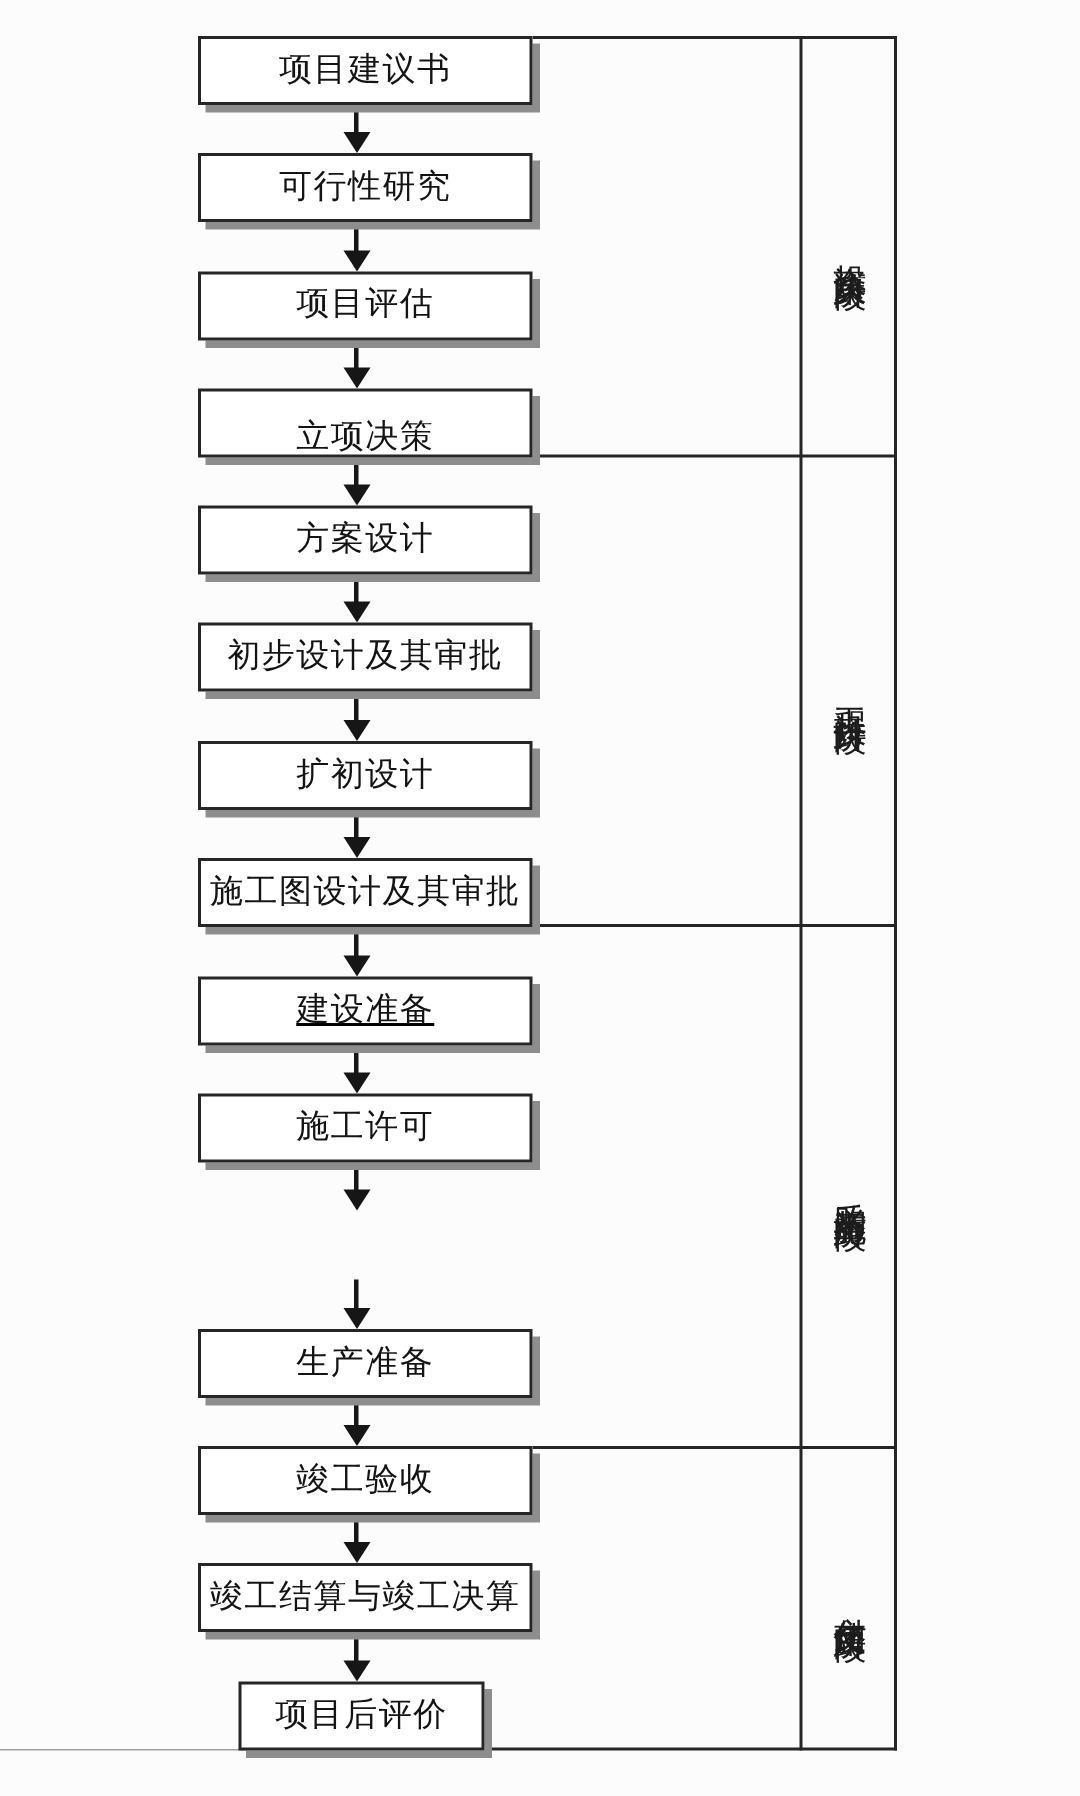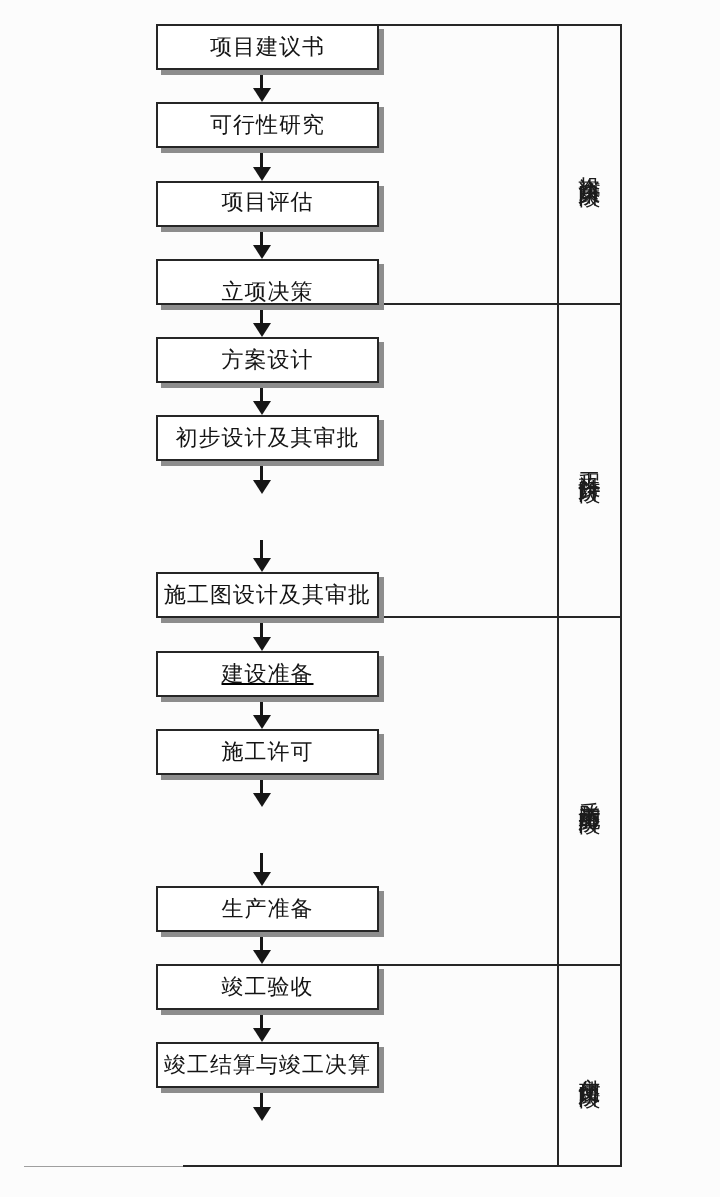--- a/index.html
+++ b/index.html
@@ -3,21 +3,21 @@
 <meta charset="utf-8">
 <style>
   html, body { margin: 0; padding: 0; }
   body {
     width: 720px; height: 1197px;
     background: #fcfcfc;
     font-family: "DejaVu Serif", "Liberation Serif", serif;
     position: relative;
     overflow: hidden;
   }
-  #canvas { position: absolute; inset: 0; margin-left: 24px; }
+  #canvas { position: absolute; inset: 0; }
 
   
   .fbox {
     position: absolute;
     left: 132px; width: 223px; height: 46px;
     box-sizing: border-box;
     background: #ffffff;
     border: 2px solid #262626;
     box-shadow: 5px 5px 0 #8d8d8d;
     display: flex; align-items: center; justify-content: center;
@@ -101,37 +101,43 @@
   </div>
   <div class="fbox" style="top:259px;align-items:flex-end;">
     <span>立项决策</span>
   </div>
   <div class="fbox" style="top:337px;">
     <span>方案设计</span>
   </div>
   <div class="fbox" style="top:415px;">
     <span>初步设计及其审批</span>
   </div>
+  <div class="fbox" style="top:494px;">
+    <span>扩初设计</span>
+  </div>
   <div class="fbox" style="top:572px;">
     <span>施工图设计及其审批</span>
   </div>
   <div class="fbox" style="top:651px;text-decoration:underline;">
     <span>建设准备</span>
   </div>
   <div class="fbox" style="top:729px;">
     <span>施工许可</span>
   </div>
   <div class="fbox" style="top:886px;">
     <span>生产准备</span>
   </div>
   <div class="fbox" style="top:964px;">
     <span>竣工验收</span>
   </div>
   <div class="fbox" style="top:1042px;">
     <span>竣工结算与竣工决算</span>
+  </div>
+  <div class="fbox small" style="top:1121px;">
+    <span>项目后评价</span>
   </div>
 
   <div class="arrow" style="top:70px;   height:32px;">
       <div class="stem"></div>
       <div class="head"></div>
     </div>
   <div class="arrow" style="top:148px;  height:33px;">
       <div class="stem"></div>
       <div class="head"></div>
     </div>

